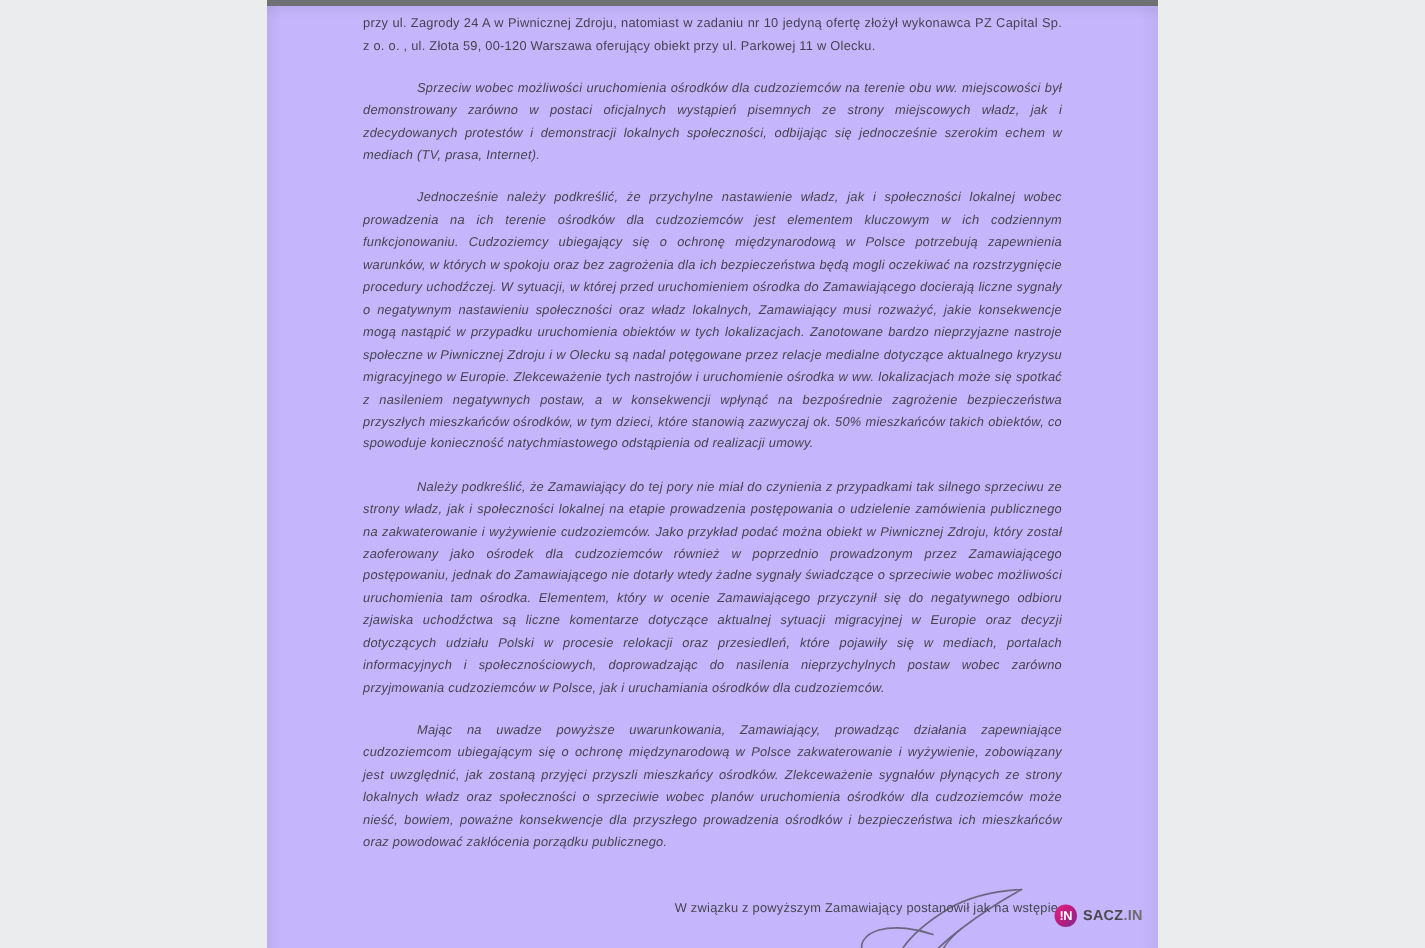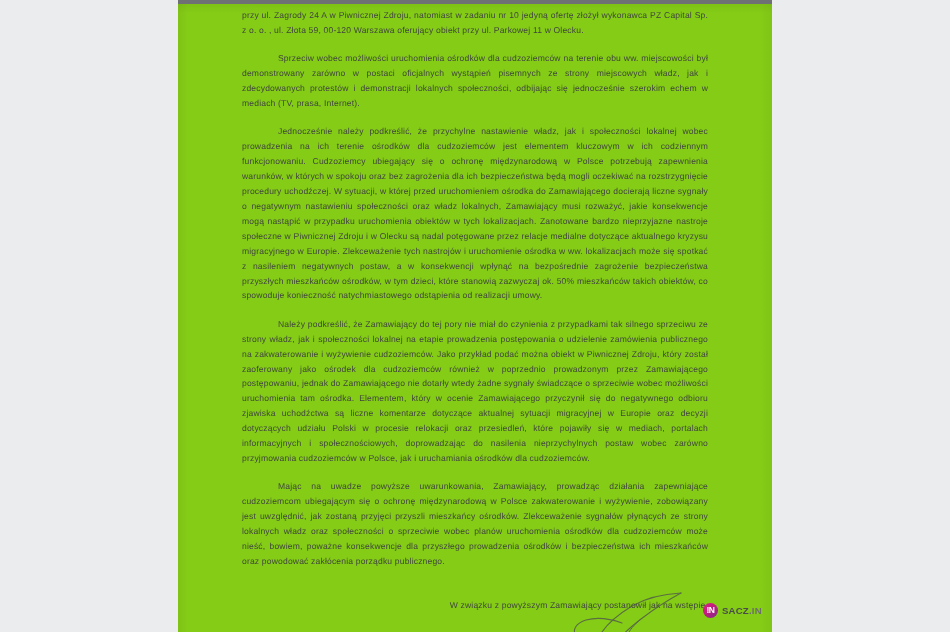--- a/index.html
+++ b/index.html
@@ -19,21 +19,21 @@
     height: 632px;
     background: #ebecee;
   }
   
   #page-sheet {
     position: absolute;
     left: 178px;
     top: 0px;
     width: 594px;
     height: 632px;
-    background: #84cc16;
+    background: #c4b5fd;
     border-top: 4px solid #6f7073;
     box-sizing: border-box;
     overflow: hidden;
   }
   
   #page-sheet::before {
     content: "";
     position: absolute;
     inset: 0;
     pointer-events: none;
@@ -55,21 +55,21 @@
     line-height: 14.9px;
     text-align: justify;
     color: #3b3b3f;
     margin: 0 0 13.5px 0;
     letter-spacing: 0.02em;
     
     filter: blur(0.22px);
     opacity: 0.93;
     text-rendering: geometricPrecision;
   }
-  .para.indent { text-indent: 36px; }
+  .para.indent { text-indent: 36px; font-style: italic; }
   .para.nojust { text-align: right; }
   .gap-lg { height: 27px; }
   .gap-md { height: 16px; }
   
   #signature {
     position: absolute;
     left: 258px;
     top: 588px;
     width: 300px;
     height: 46px;

